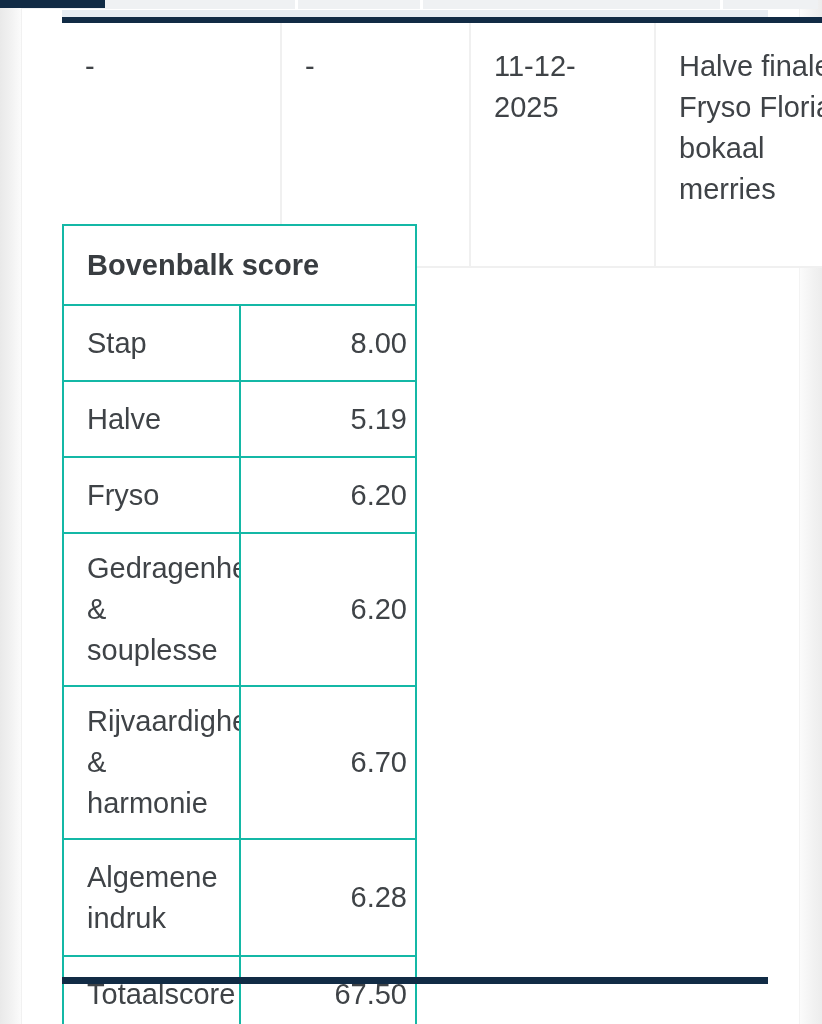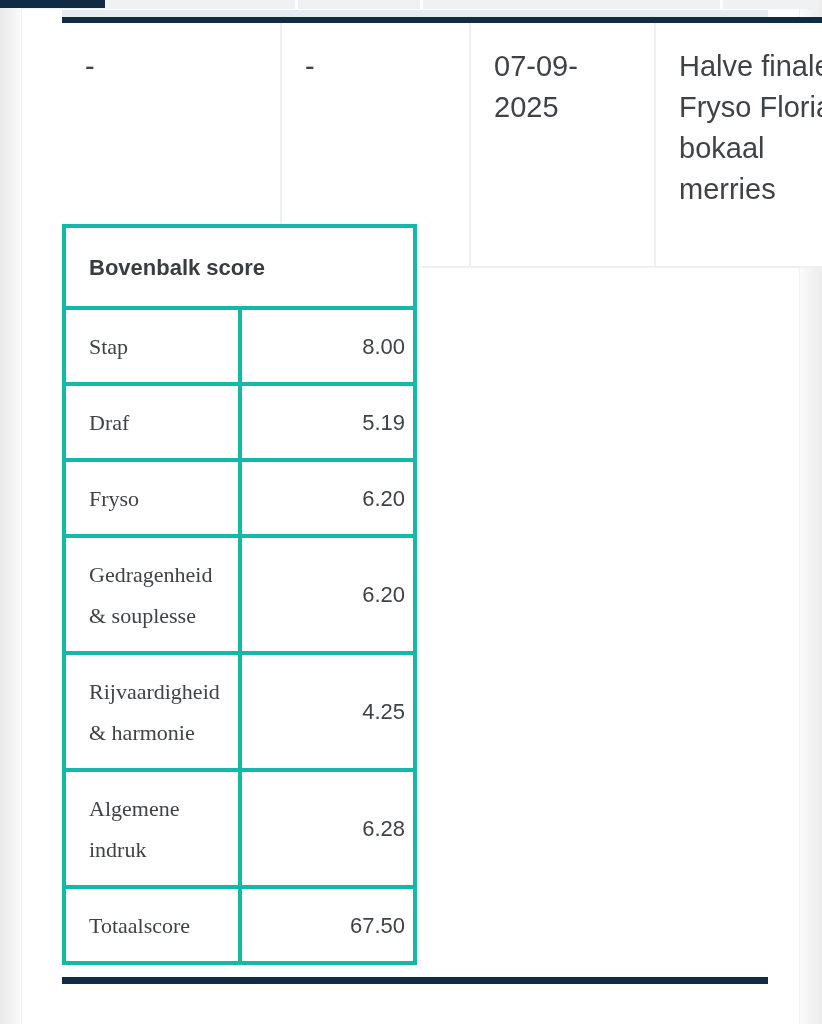--- a/index.html
+++ b/index.html
@@ -58,30 +58,30 @@
   }
   .results-table td:first-child{border-left:none;}
   .results-table .cell-text{display:block;max-width:185px;}
   
   .score-table{
     position:absolute;left:62px;top:224px;width:355px;
     border-collapse:collapse;table-layout:fixed;
     background:#fff;
   }
   .score-table td,.score-table th{
-    border:4px solid #14b8a6;
-    font-size:22px;line-height:41px;color:#3f4347;
+    border:2px solid #14b8a6;
+    font-size:29px;line-height:41px;color:#3f4347;
     vertical-align:middle;
     overflow:hidden;
   }
   .score-table th{
     text-align:left;font-weight:700;color:#393d41;
     padding:0 0 0 23px;height:78px;
   }
-  .score-table td.lbl{padding:14px 8px 14px 23px;font-family:Liberation Serif, serif;}
+  .score-table td.lbl{padding:14px 8px 14px 23px;}
   .score-table td.val{padding:0 8px 0 21px;text-align:right;}
   .row-s{height:76px;}
   .row-d{height:117px;}
   
   .bottom-rule{
     position:absolute;left:62px;top:977px;width:706px;height:7px;
   }
   .navy{background:#112b45;}
 </style>
 </head>
@@ -103,53 +103,53 @@
   <table class="results-table">
     <tbody>
       <tr>
         <td style="width:177px;">
           <span class="cell-text">-</span>
         </td>
         <td style="width:146px;">
           <span class="cell-text">-</span>
         </td>
         <td style="width:142px;">
-          <span class="cell-text">07-09-2025</span>
+          <span class="cell-text">11-12-2025</span>
         </td>
         <td style="width:241px;">
           <span class="cell-text">Halve finale Fryso Florian bokaal merries</span>
         </td>
       </tr>
     </tbody>
   </table>
 
   <table class="score-table">
     <tbody>
       <tr>
         <th colspan="2">Bovenbalk score</th>
       </tr>
       <tr class="row-s">
         <td class="lbl" style="width:235px;">Stap</td>
         <td class="val" style="width:120px;">8.00</td>
       </tr>
       <tr class="row-s">
-        <td class="lbl">Draf</td>
+        <td class="lbl">Halve</td>
         <td class="val">5.19</td>
       </tr>
       <tr class="row-s">
         <td class="lbl">Fryso</td>
         <td class="val">6.20</td>
       </tr>
       <tr class="row-d">
         <td class="lbl">Gedragenheid &amp; souplesse</td>
         <td class="val">6.20</td>
       </tr>
       <tr class="row-d">
         <td class="lbl">Rijvaardigheid &amp; harmonie</td>
-        <td class="val">4.25</td>
+        <td class="val">6.70</td>
       </tr>
       <tr class="row-d">
         <td class="lbl">Algemene indruk</td>
         <td class="val">6.28</td>
       </tr>
       <tr class="row-s">
         <td class="lbl">Totaalscore</td>
         <td class="val">67.50</td>
       </tr>
     </tbody>

